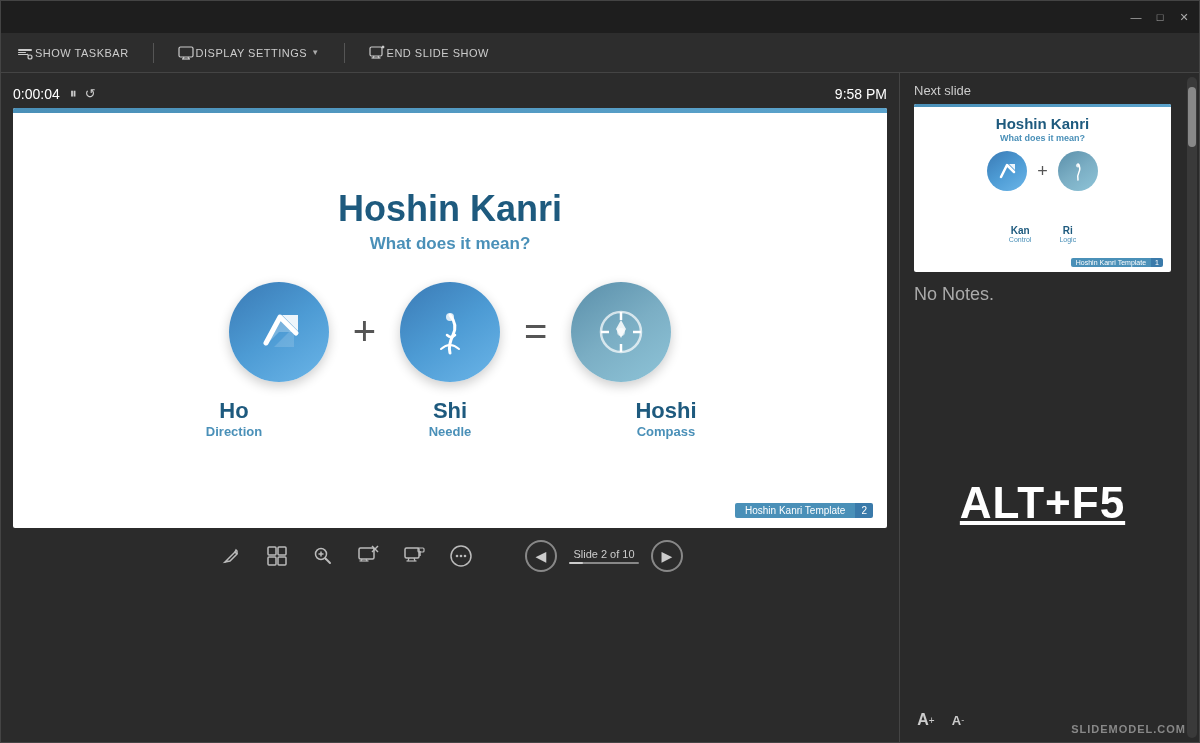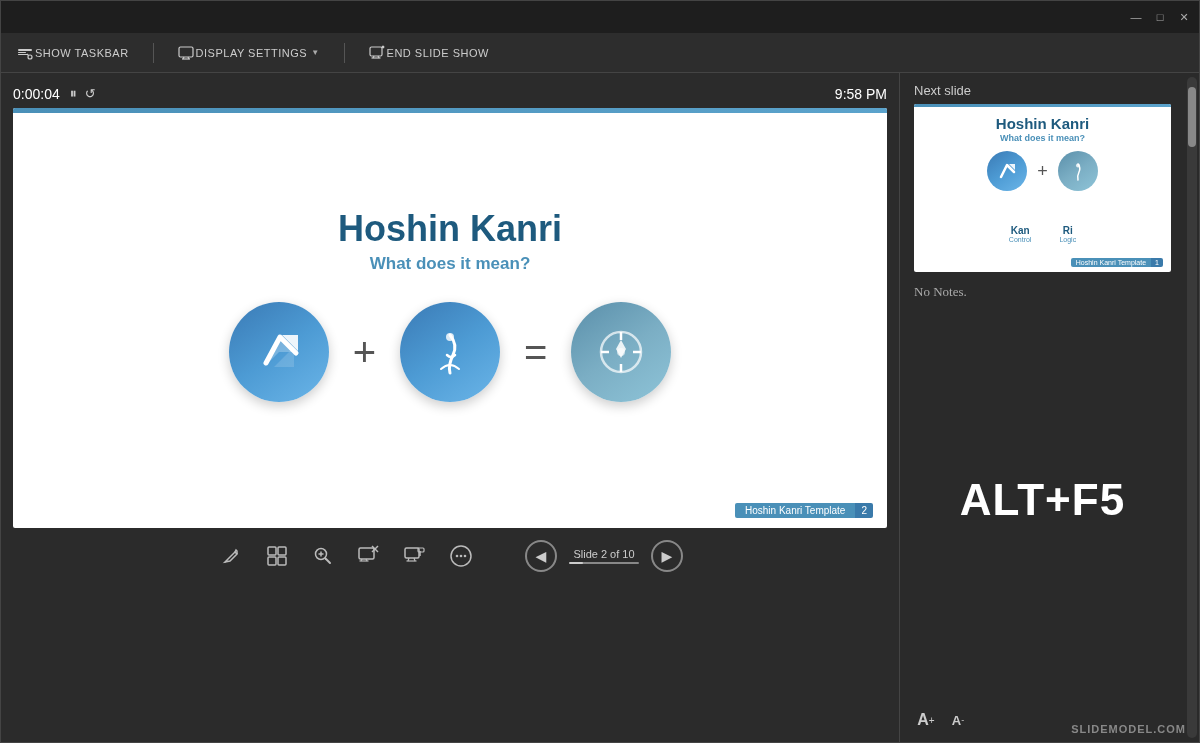--- a/index.html
+++ b/index.html
@@ -433,30 +433,30 @@
 
     
     .notes-area {
       flex: 1;
       padding: 12px 14px;
       display: flex;
       flex-direction: column;
       overflow: hidden;
     }
     .notes-text {
-      font-size: 13px;
+      font-size: 18px;
       color: #aaa;
       margin-bottom: 10px;
-      font-family: Liberation Serif, serif;
     }
     .shortcut-display {
       flex: 1;
       display: flex;
       align-items: center;
       justify-content: center;
+      text-decoration: underline;
     }
     .shortcut-text {
       font-size: 44px;
       font-weight: 700;
       color: #fff;
       letter-spacing: 1px;
     }
 
     
     .font-controls {
@@ -630,20 +630,36 @@
                 <line x1="30" y1="10" x2="30" y2="18" stroke="white" stroke-width="2.5"></line>
                 <line x1="30" y1="42" x2="30" y2="50" stroke="white" stroke-width="2.5"></line>
                 <line x1="10" y1="30" x2="18" y2="30" stroke="white" stroke-width="2.5"></line>
                 <line x1="42" y1="30" x2="50" y2="30" stroke="white" stroke-width="2.5"></line>
                 <polygon points="30,18 35,27 30,36 25,27" fill="white" opacity="0.85"></polygon>
                 <circle cx="30" cy="30" r="4" fill="white" opacity="0.6"></circle>
               </svg>
             </div>
           </div>
 
+          <div class="slide-labels-row">
+            <div class="slide-label-group">
+              <span class="slide-label-main">Ho</span>
+              <span class="slide-label-sub">Direction</span>
+            </div>
+            <div class="operator-spacer"></div>
+            <div class="slide-label-group">
+              <span class="slide-label-main">Shi</span>
+              <span class="slide-label-sub">Needle</span>
+            </div>
+            <div class="operator-spacer"></div>
+            <div class="slide-label-group">
+              <span class="slide-label-main">Hoshi</span>
+              <span class="slide-label-sub">Compass</span>
+            </div>
+          </div>
         </div>
 
         <div class="slide-footer">
           <span class="slide-badge">Hoshin Kanri Template</span>
           <span class="slide-badge-num">2</span>
         </div>
       </div>
 
       <div class="bottom-toolbar">
         <div class="bt-icons">

